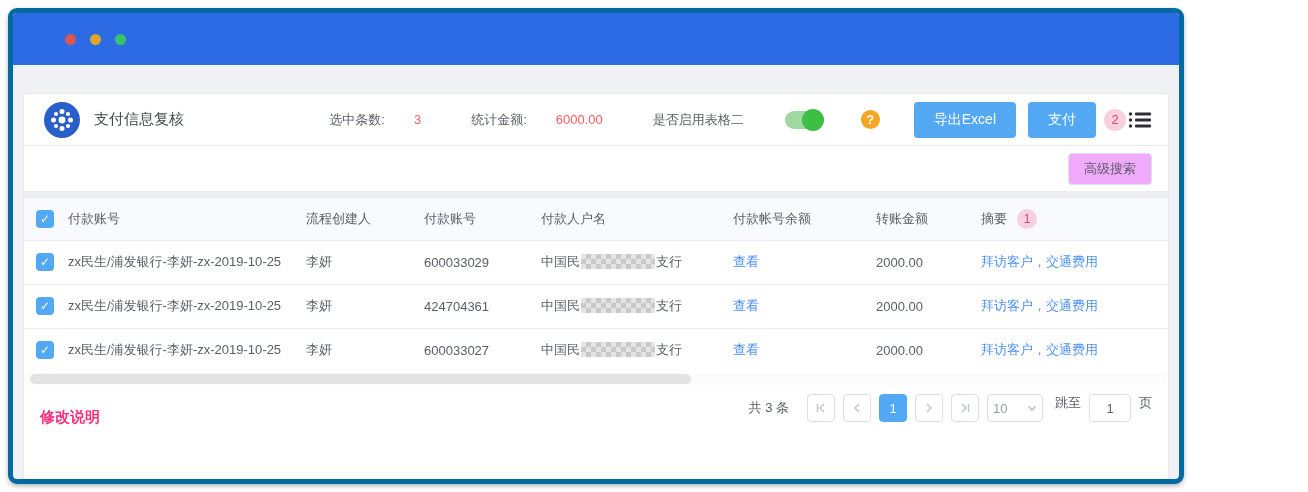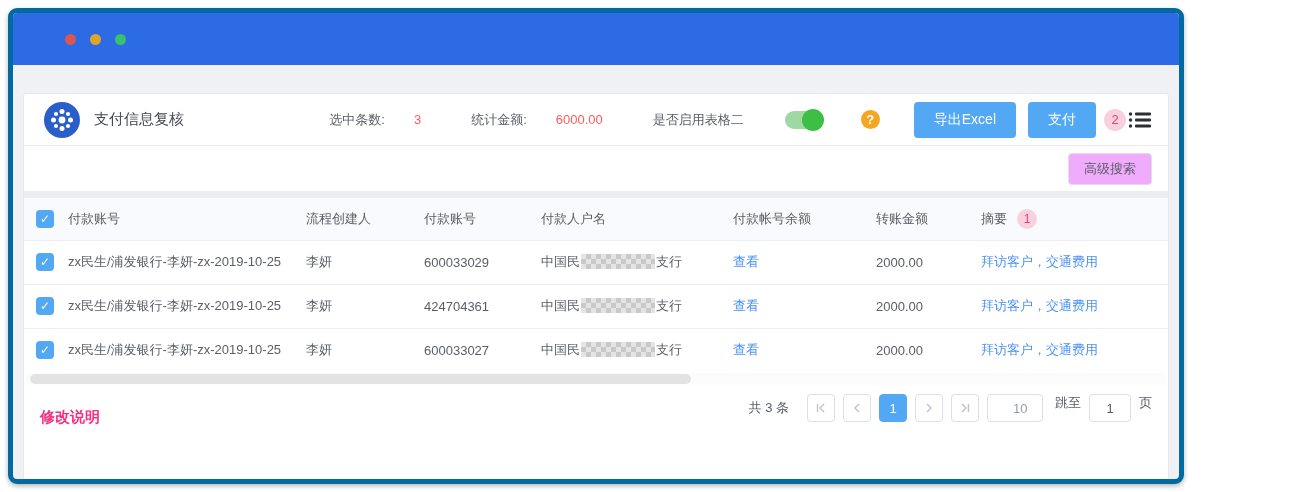--- a/index.html
+++ b/index.html
@@ -62,21 +62,21 @@
   .hscroll { height:12px; margin:1px 2px; background:#fcfcfc; position:relative; }
   .hscroll-thumb { position:absolute; left:4px; top:1px; height:10px; width:58%; background:#e3e3e3; border-radius:6px; cursor:grab; }
   
   .footer { padding:6px 16px 0 16px; position:relative; }
   .pagination { position:absolute; right:16px; top:8px; display:flex; align-items:center; font-size:13px; color:#5a5e66; }
   .pg-total { margin-right:10px; }
   .pg-btn { width:28px; height:28px; border:1px solid #dcdfe6; border-radius:4px; background:#fff; margin-left:8px;
     display:flex; align-items:center; justify-content:center; cursor:pointer; }
   .pg-btn.active { background:#53a8f3; border-color:#53a8f3; color:#fff; font-size:13px; }
   .pg-select { width:56px; height:28px; border:1px solid #dcdfe6; border-radius:4px; margin-left:8px; color:#9aa0a8;
-    font-size:13px; display:flex; align-items:center; justify-content:space-between; padding:0 25px; cursor:pointer; }
+    font-size:13px; display:flex; align-items:center; justify-content:space-between; padding:0 5px; cursor:pointer; }
   .pg-jump { display:flex; align-items:flex-start; margin-left:12px; }
   .pg-input { width:42px; height:28px; border:1px solid #dcdfe6; border-radius:4px; margin:0 8px; text-align:center;
     font-size:13px; color:#5a5e66; font-family:inherit; }
   .notes-title { color:#f5317f; font-size:15px; font-weight:bold; margin-top:16px; }
   .notes { border-left:3px solid #ff4d8a; padding-left:9px; margin-top:10px; color:#f5317f; font-size:13px; line-height:1.55; }
 </style>
 </head>
 <body>
 
 <div class="window">

